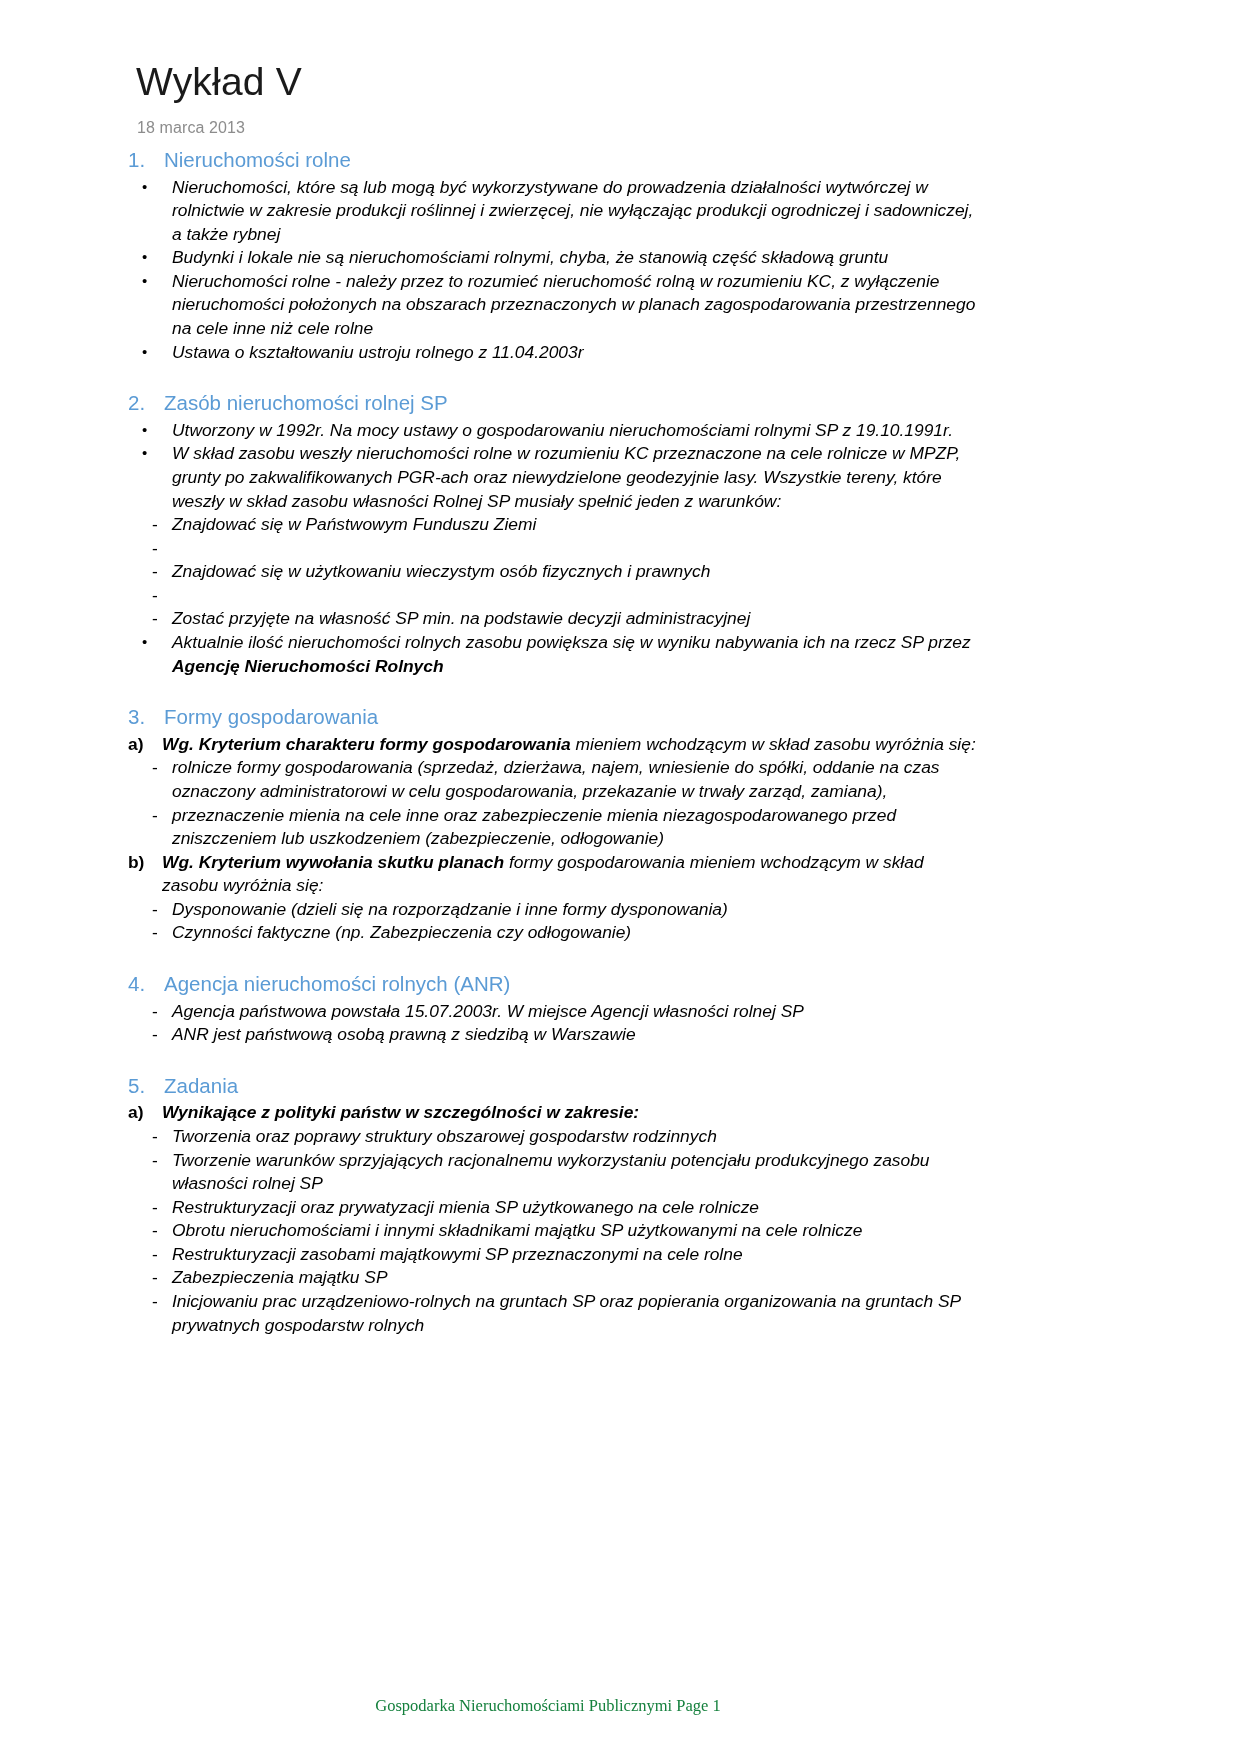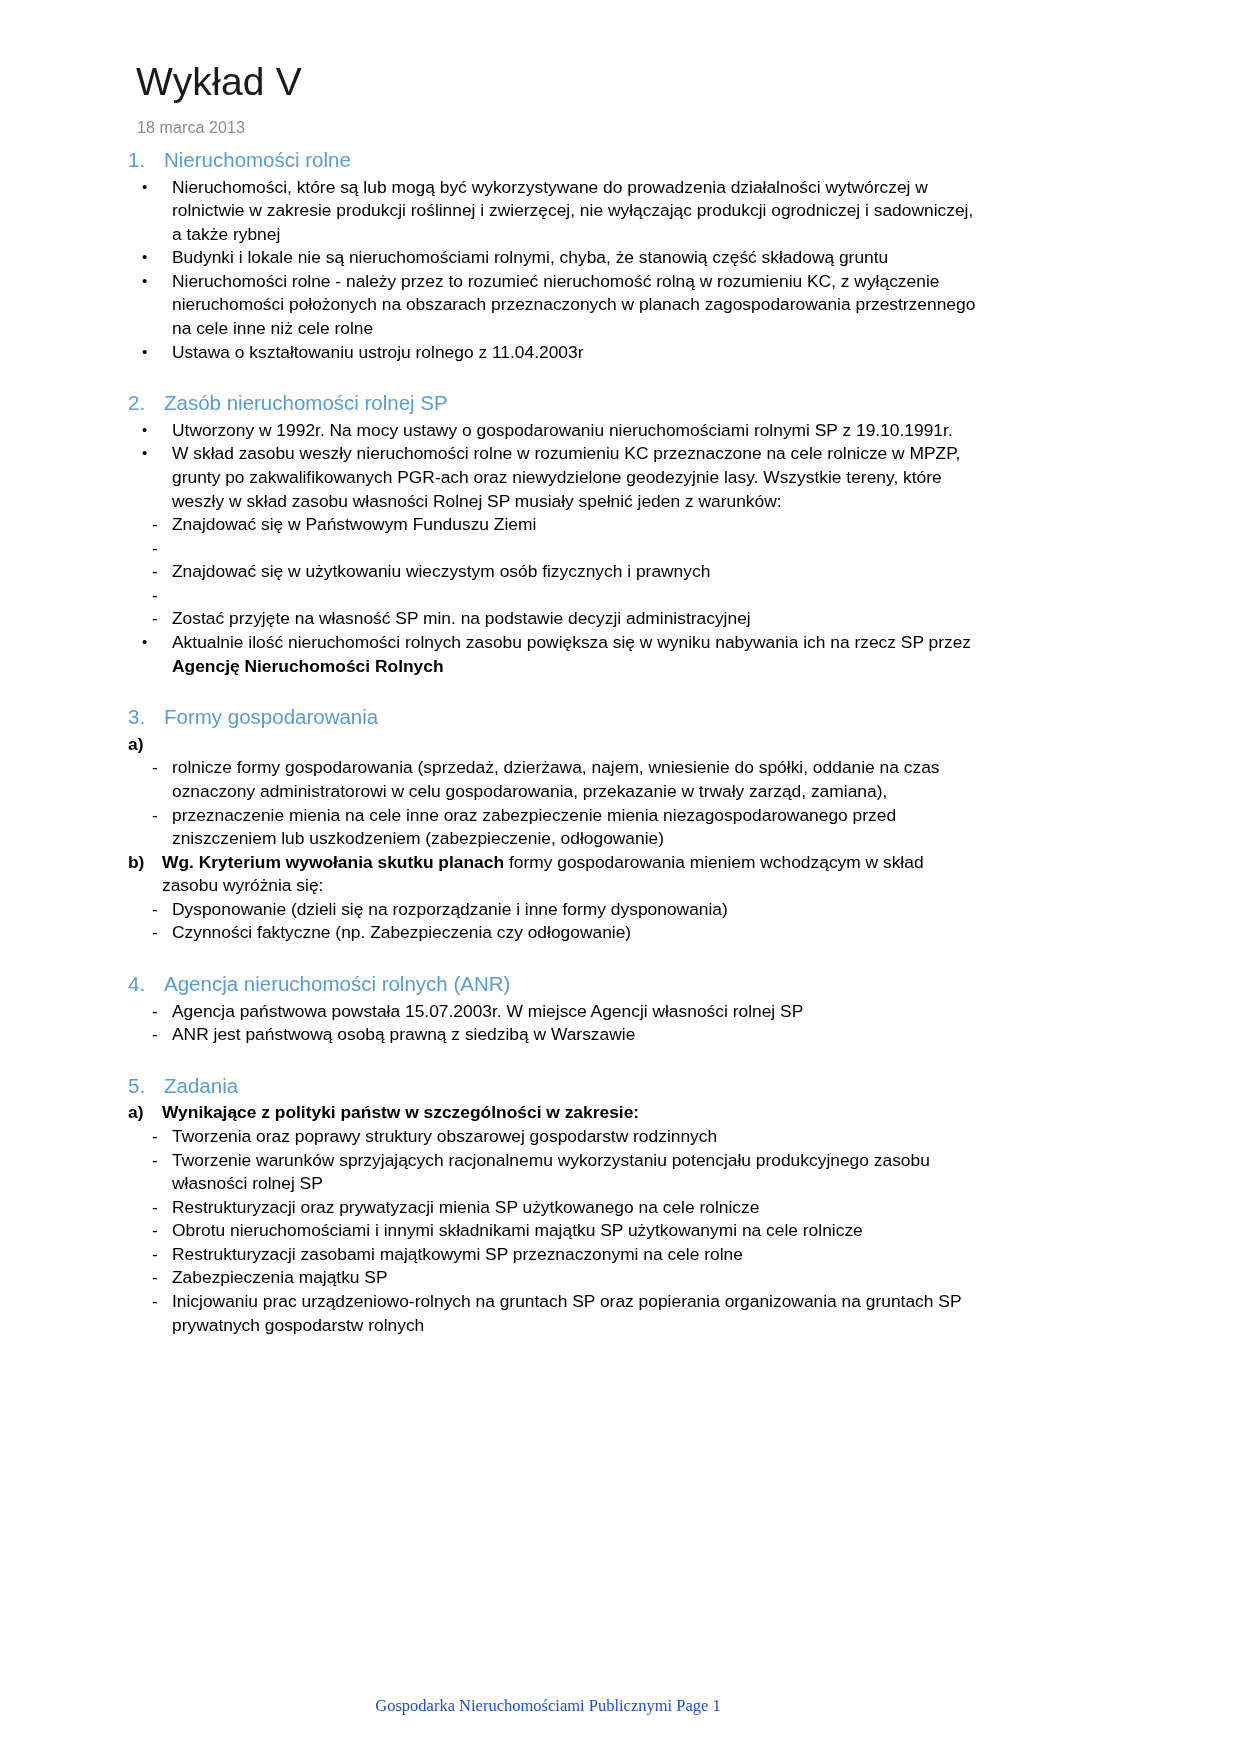--- a/index.html
+++ b/index.html
@@ -68,20 +68,21 @@
     margin: 0;
     color: #000;
   }
   .row .marker {
     flex: 0 0 auto;
     text-align: left;
     color: #000;
   }
   .row .txt {
     flex: 1 1 auto;
+    font-style: italic;
   }
 
   
   .row.bullet .marker {
     width: 30px;
     margin-left: 14px;
     font-size: 15px;
     line-height: 1.42;
   }
   .row.bullet .txt { max-width: 862px; }
@@ -106,21 +107,21 @@
   b, .bold { font-weight: bold; }
 
   .footer {
     position: absolute;
     left: 0;
     right: 0;
     bottom: 38px;
     text-align: center;
     font-family: "Liberation Serif", serif;
     font-size: 16.5px;
-    color: #1d4ed8;
+    color: #15803d;
   }
 </style>
 </head>
 <body>
 
 <div class="page">
 
   <h1 class="doc-title">Wykład V</h1>
   <div class="doc-date">18 marca 2013</div>
 
@@ -183,20 +184,21 @@
           <span class="txt"><span>Aktualnie ilość nieruchomości rolnych zasobu powiększa się w wyniku nabywania ich na rzecz SP przez </span><span class="bold">Agencję Nieruchomości Rolnych</span></span>
         </div>
       </div>
       <div class="section">
         <div class="section-heading">
           <span class="num">3.</span>
           <span class="htext">Formy gospodarowania</span>
         </div>
         <div class="row alpha">
           <span class="marker">a)</span>
+          <span class="txt"><span class="bold">Wg. Kryterium charakteru formy gospodarowania</span><span> mieniem wchodzącym w skład zasobu wyróżnia się:</span></span>
         </div>
         <div class="row dash">
           <span class="marker">-</span>
           <span class="txt">rolnicze formy gospodarowania (sprzedaż, dzierżawa, najem, wniesienie do spółki, oddanie na czas oznaczony administratorowi w celu gospodarowania, przekazanie w trwały zarząd, zamiana),</span>
         </div>
         <div class="row dash">
           <span class="marker">-</span>
           <span class="txt">przeznaczenie mienia na cele inne oraz zabezpieczenie mienia niezagospodarowanego przed zniszczeniem lub uszkodzeniem (zabezpieczenie, odłogowanie)</span>
         </div>
         <div class="row alpha">

